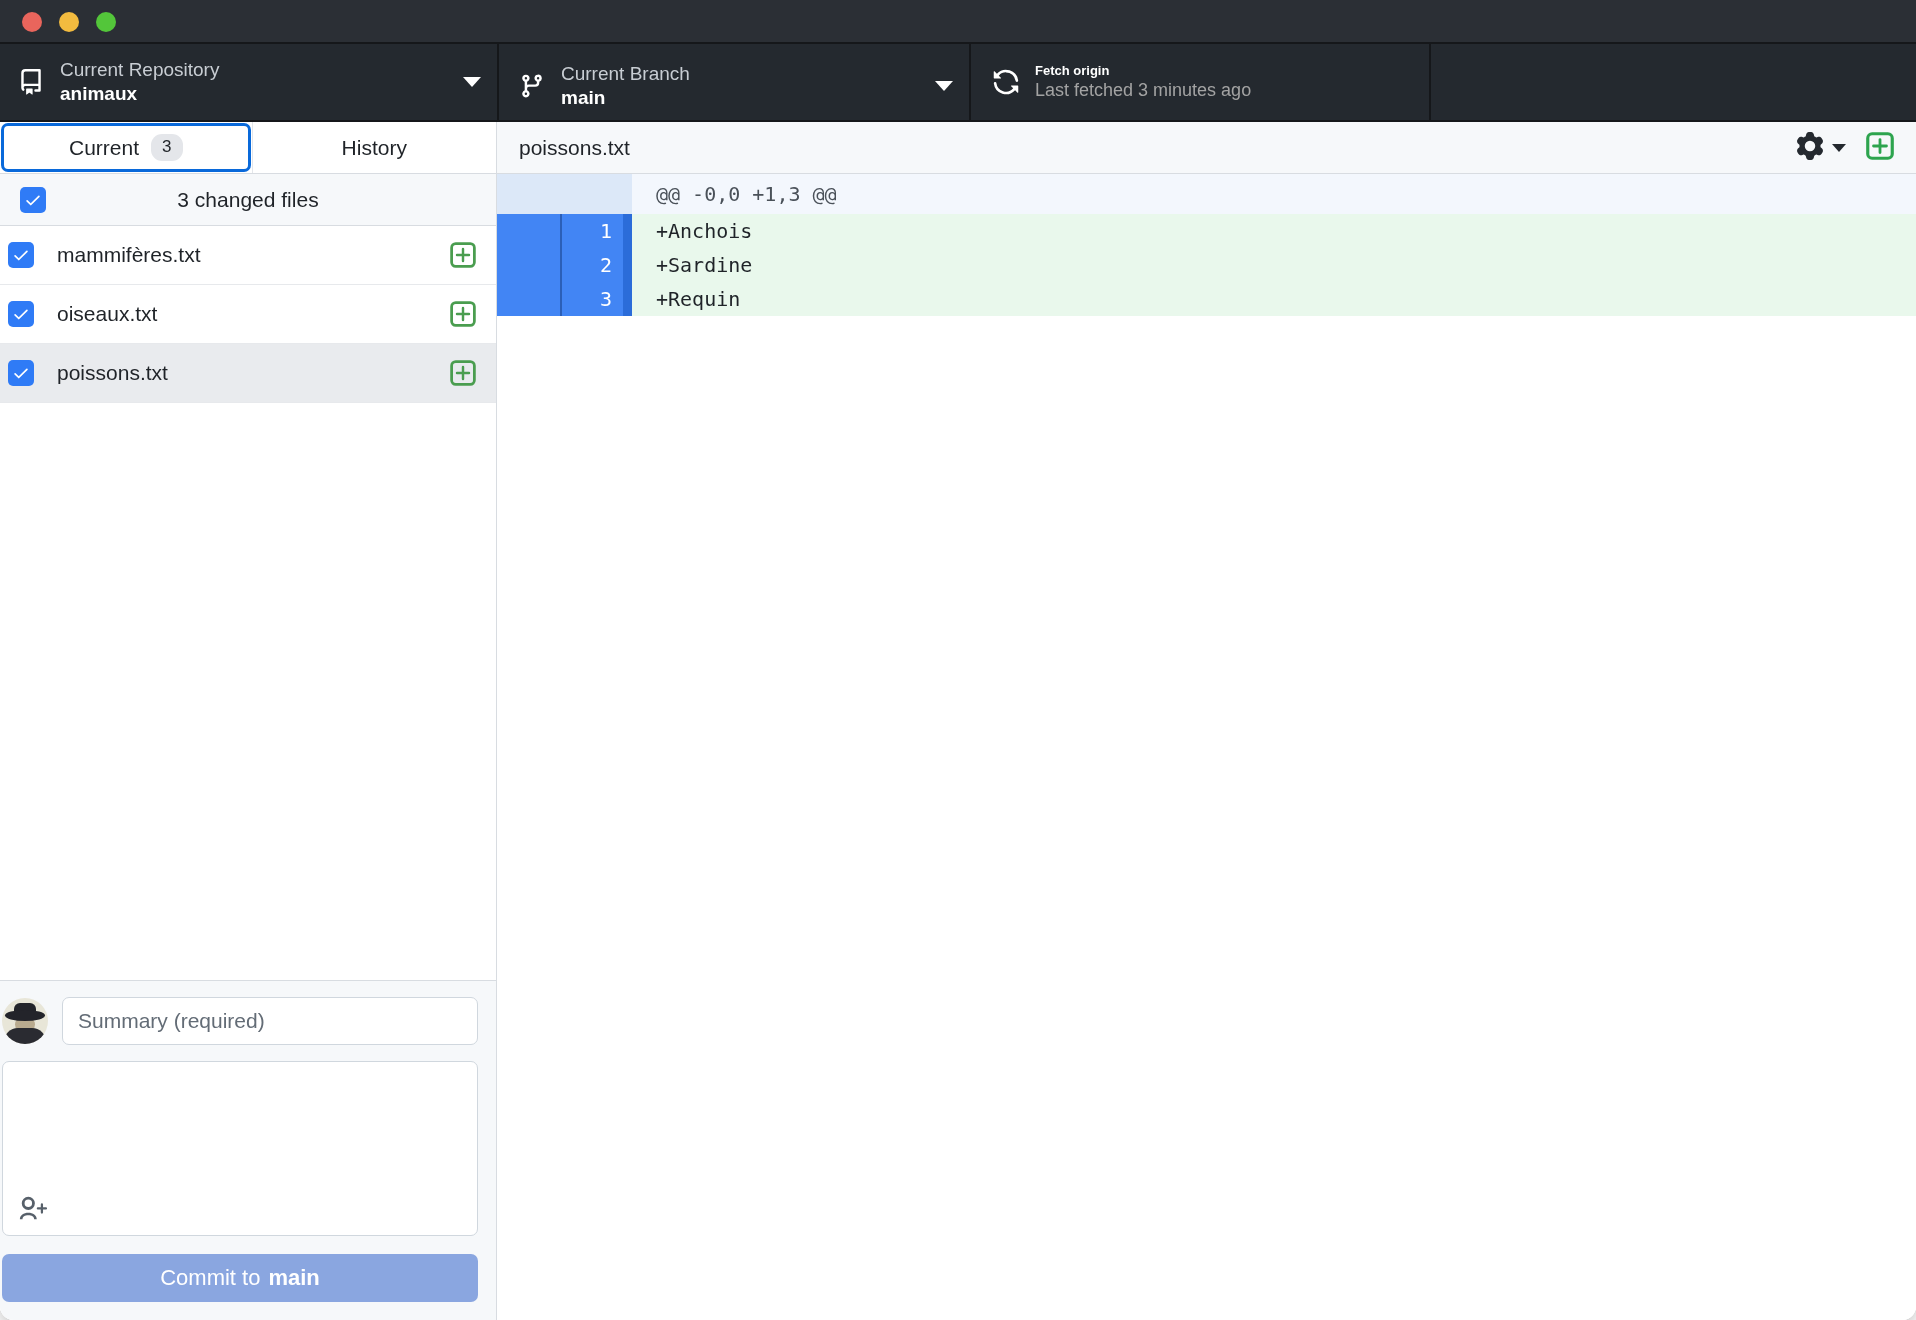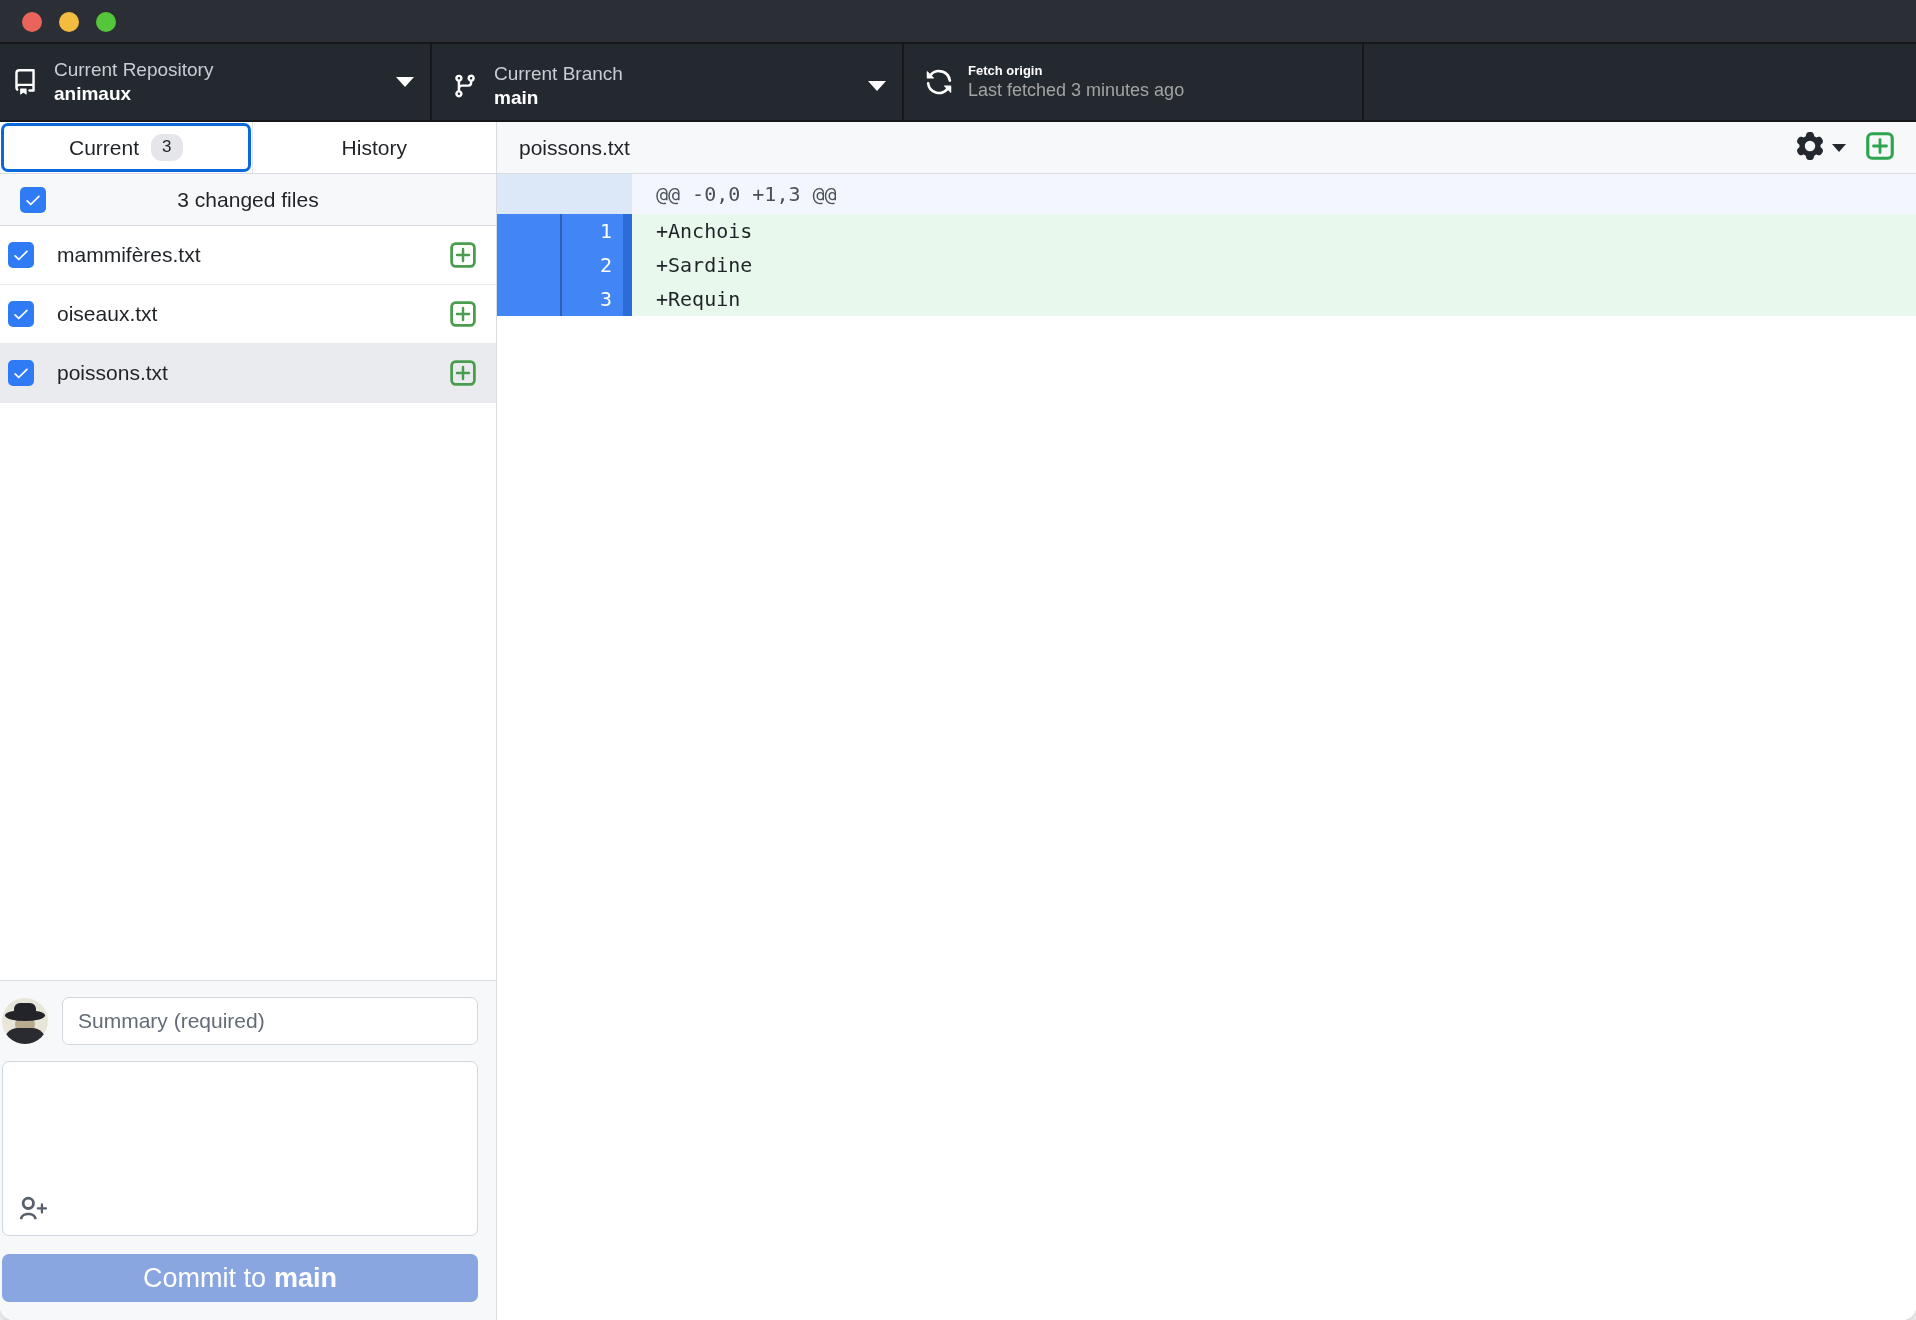--- a/index.html
+++ b/index.html
@@ -54,21 +54,21 @@
   }
   .tb-cell {
     display: flex;
     align-items: center;
     height: 100%;
     color: #ffffff;
     position: relative;
     cursor: default;
   }
   .tb-cell + .tb-cell { border-left: 2px solid #15171a; }
-  #tb-repo   { width: 430px; padding: 0 16px 0 10px; justify-content: center; }
+  #tb-repo   { width: 497px; padding: 0 16px 0 16px; justify-content: center; }
   #tb-branch { width: 472px; padding: 8px 16px 0 18px; }
   #tb-fetch  { width: 460px; padding: 0 16px 0 20px; }
   #tb-spacer { flex: 1 1 auto; }
   .tb-icon {
     width: 30px; height: 30px;
     flex: 0 0 auto;
     display: flex; align-items: center; justify-content: center;
     margin-right: 14px;
   }
   .tb-text { flex: 1 1 auto; min-width: 0; line-height: 1.25; }
@@ -274,21 +274,21 @@
     cursor: pointer;
   }
   #commit-button {
     margin-top: 18px;
     width: 100%;
     height: 48px;
     border: none;
     border-radius: 7px;
     background: #8aa6e0;
     color: #ffffff;
-    font-size: 27px;
+    font-size: 22px;
     font-family: "Liberation Sans", sans-serif;
     cursor: default;
     display: flex; align-items: center; justify-content: center; gap: 8px;
   }
   #commit-button .bold { font-weight: bold; }
 
   
   #diff-panel {
     flex: 1 1 auto;
     display: flex;

